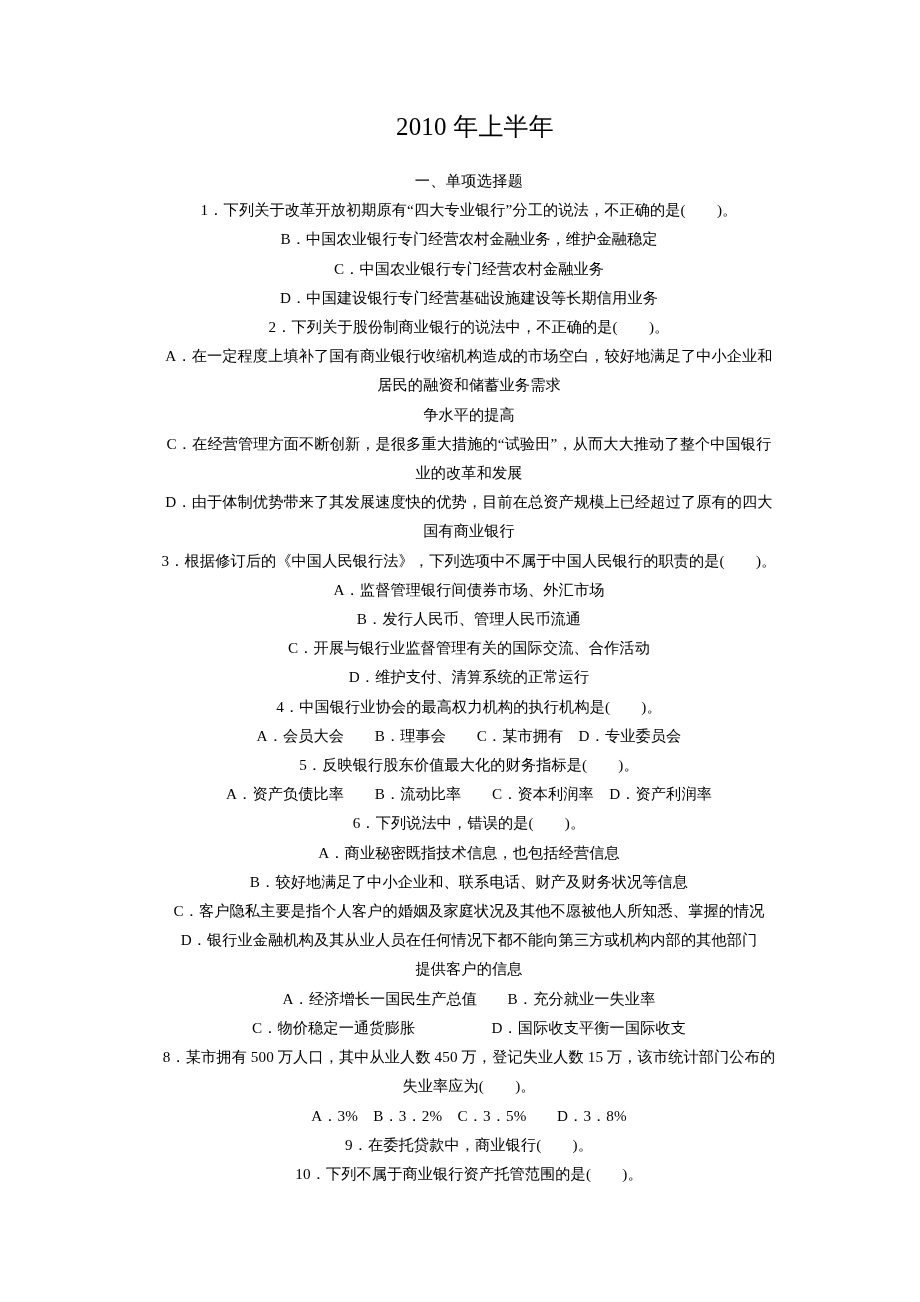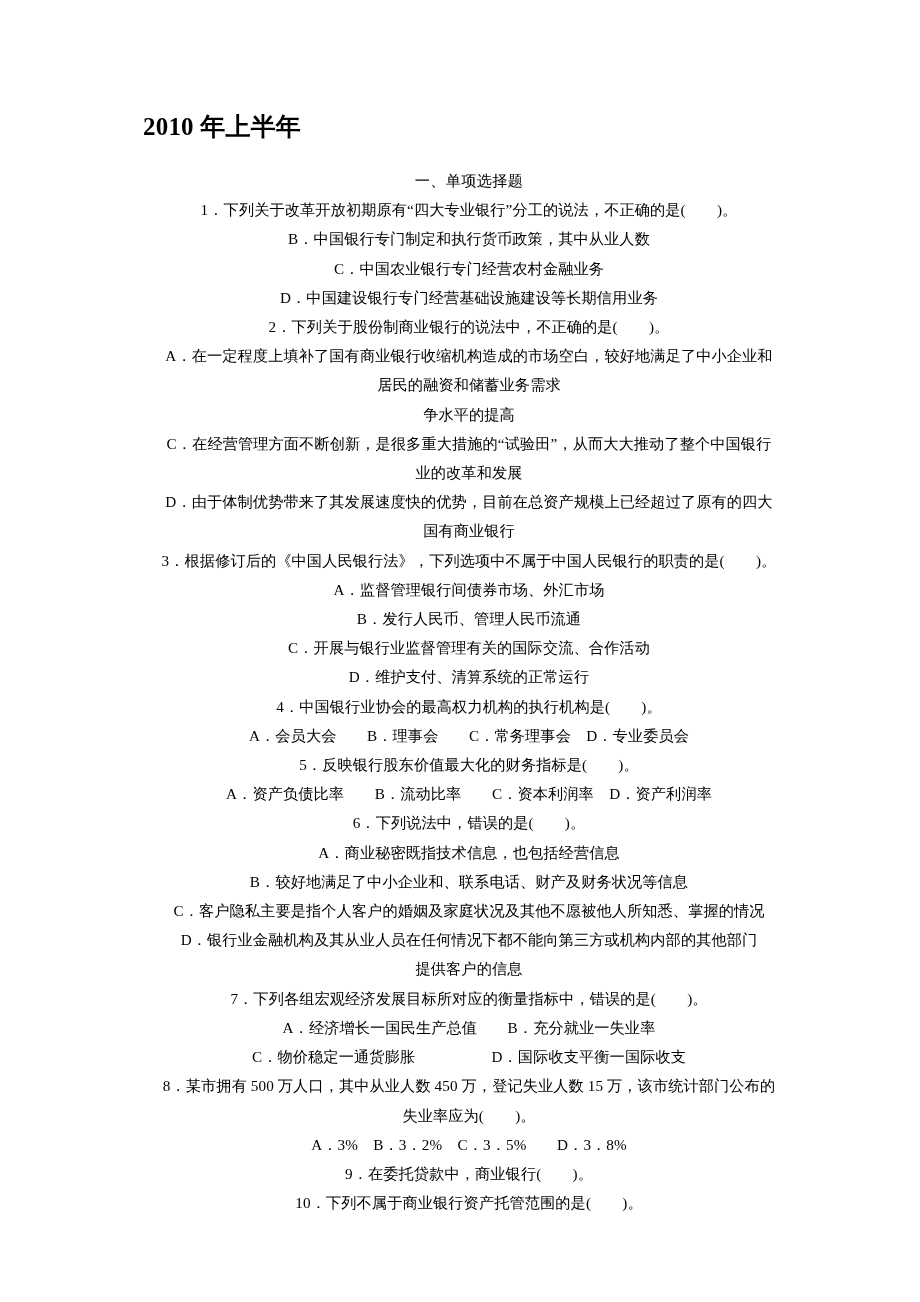--- a/index.html
+++ b/index.html
@@ -31,24 +31,25 @@
     position: absolute;
     left: 143px;
     top: 110px;
     width: 652px;
   }
 
   .doc-title {
     font-family: "Liberation Serif", "DejaVu Serif", serif;
     font-size: 25px;
     line-height: 34px;
-    font-weight: bold;
+    font-weight: normal;
     letter-spacing: 0.2px;
-    margin: 0 0 22px 0;
+    margin: 0 0 22px 12px;
     white-space: pre;
+    text-align: center;
   }
 
   .body-block {
     font-family: "Liberation Serif", "DejaVu Serif", serif;
     font-size: 15.2px;
     line-height: 29.2px;
     letter-spacing: 0.1px;
   }
 
   .line {
@@ -73,47 +74,46 @@
 <body>
 
 <div class="page">
   <div class="content">
 
     <h1 class="doc-title">2010 年上半年</h1>
 
     <div class="body-block" id="body-block">
         <p class="line section-head">一、单项选择题</p>
         <p class="line">1．下列关于改革开放初期原有“四大专业银行”分工的说法，不正确的是(        )。</p>
-        <p class="line opts">B．中国银行专门制定和执行货币政策，其中从业人数</p>
+        <p class="line opts">B．中国农业银行专门经营农村金融业务，维护金融稳定</p>
         <p class="line opts">C．中国农业银行专门经营农村金融业务</p>
         <p class="line opts">D．中国建设银行专门经营基础设施建设等长期信用业务</p>
         <p class="line">2．下列关于股份制商业银行的说法中，不正确的是(        )。</p>
         <p class="line opts">A．在一定程度上填补了国有商业银行收缩机构造成的市场空白，较好地满足了中小企业和</p>
         <p class="line">居民的融资和储蓄业务需求</p>
         <p class="line">争水平的提高</p>
         <p class="line opts">C．在经营管理方面不断创新，是很多重大措施的“试验田”，从而大大推动了整个中国银行</p>
         <p class="line">业的改革和发展</p>
         <p class="line opts">D．由于体制优势带来了其发展速度快的优势，目前在总资产规模上已经超过了原有的四大</p>
         <p class="line">国有商业银行</p>
         <p class="line">3．根据修订后的《中国人民银行法》，下列选项中不属于中国人民银行的职责的是(        )。</p>
         <p class="line opts">A．监督管理银行间债券市场、外汇市场</p>
         <p class="line opts">B．发行人民币、管理人民币流通</p>
         <p class="line opts">C．开展与银行业监督管理有关的国际交流、合作活动</p>
         <p class="line opts">D．维护支付、清算系统的正常运行</p>
         <p class="line">4．中国银行业协会的最高权力机构的执行机构是(        )。</p>
-        <p class="line opts">A．会员大会　　B．理事会　　C．常务理事会　D．专业委员会</p>
+        <p class="line opts">A．会员大会　　B．理事会　　C．某市拥有　D．专业委员会</p>
         <p class="line">5．反映银行股东价值最大化的财务指标是(        )。</p>
         <p class="line opts">A．资产负债比率　　B．流动比率　　C．资本利润率　D．资产利润率</p>
         <p class="line">6．下列说法中，错误的是(        )。</p>
         <p class="line opts">A．商业秘密既指技术信息，也包括经营信息</p>
         <p class="line opts">B．较好地满足了中小企业和、联系电话、财产及财务状况等信息</p>
         <p class="line opts">C．客户隐私主要是指个人客户的婚姻及家庭状况及其他不愿被他人所知悉、掌握的情况</p>
         <p class="line opts">D．银行业金融机构及其从业人员在任何情况下都不能向第三方或机构内部的其他部门</p>
         <p class="line">提供客户的信息</p>
-        <p class="line">7．下列各组宏观经济发展目标所对应的衡量指标中，错误的是(        )。</p>
         <p class="line opts">A．经济增长一国民生产总值　　B．充分就业一失业率</p>
         <p class="line opts">C．物价稳定一通货膨胀　　　　　D．国际收支平衡一国际收支</p>
         <p class="line">8．某市拥有 500 万人口，其中从业人数 450 万，登记失业人数 15 万，该市统计部门公布的</p>
         <p class="line">失业率应为(        )。</p>
         <p class="line opts">A．3%　B．3．2%　C．3．5%　　D．3．8%</p>
         <p class="line">9．在委托贷款中，商业银行(        )。</p>
         <p class="line">10．下列不属于商业银行资产托管范围的是(        )。</p>
       </div>
 
   </div>

